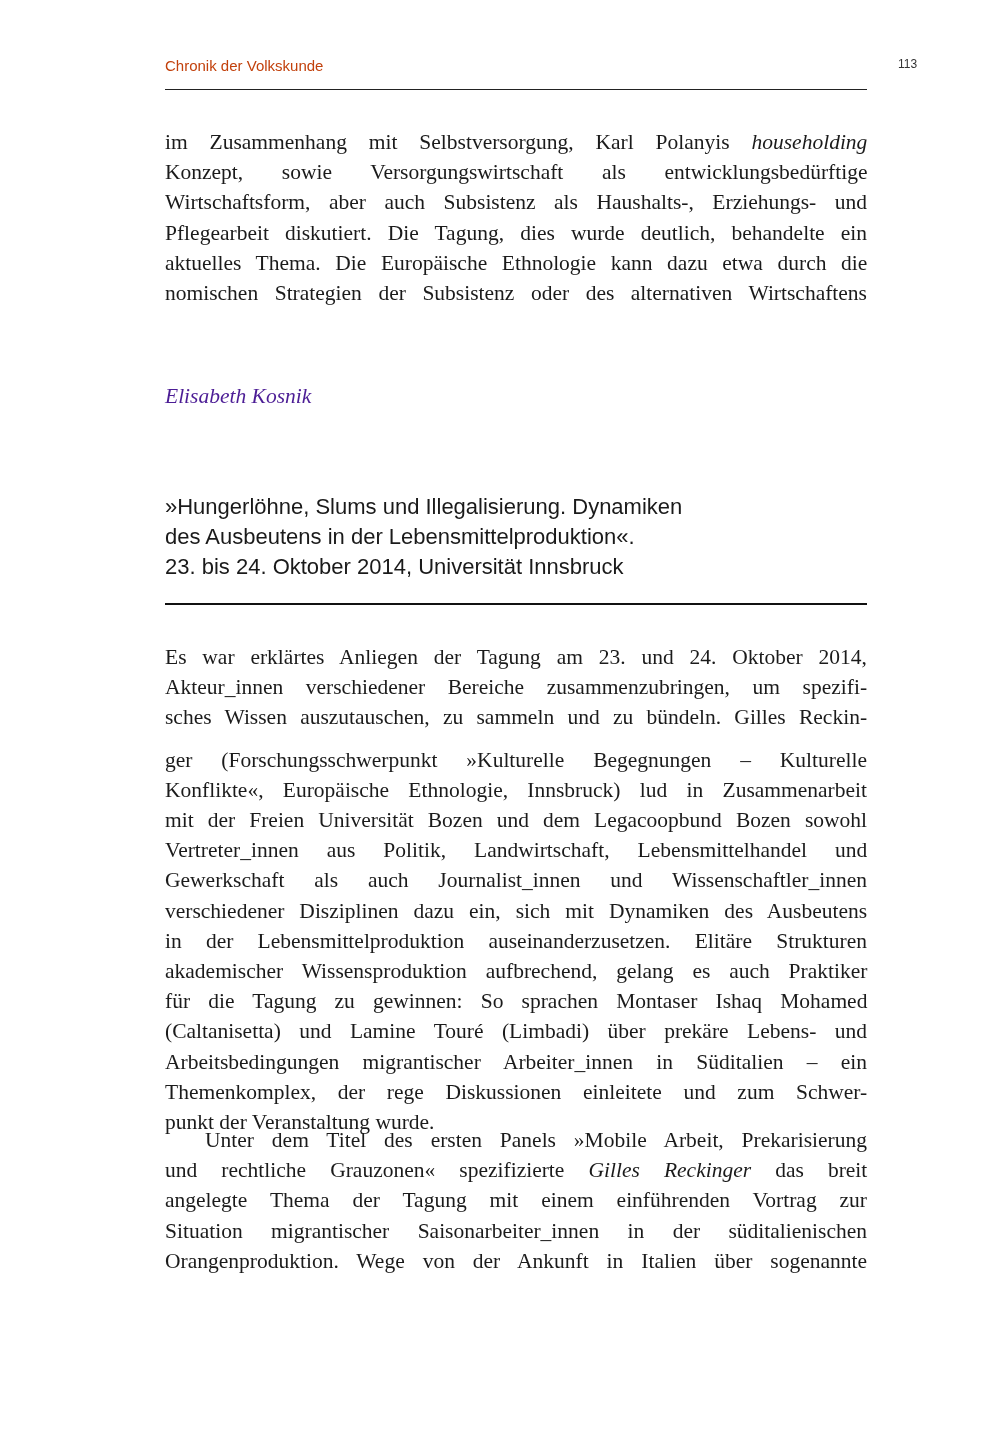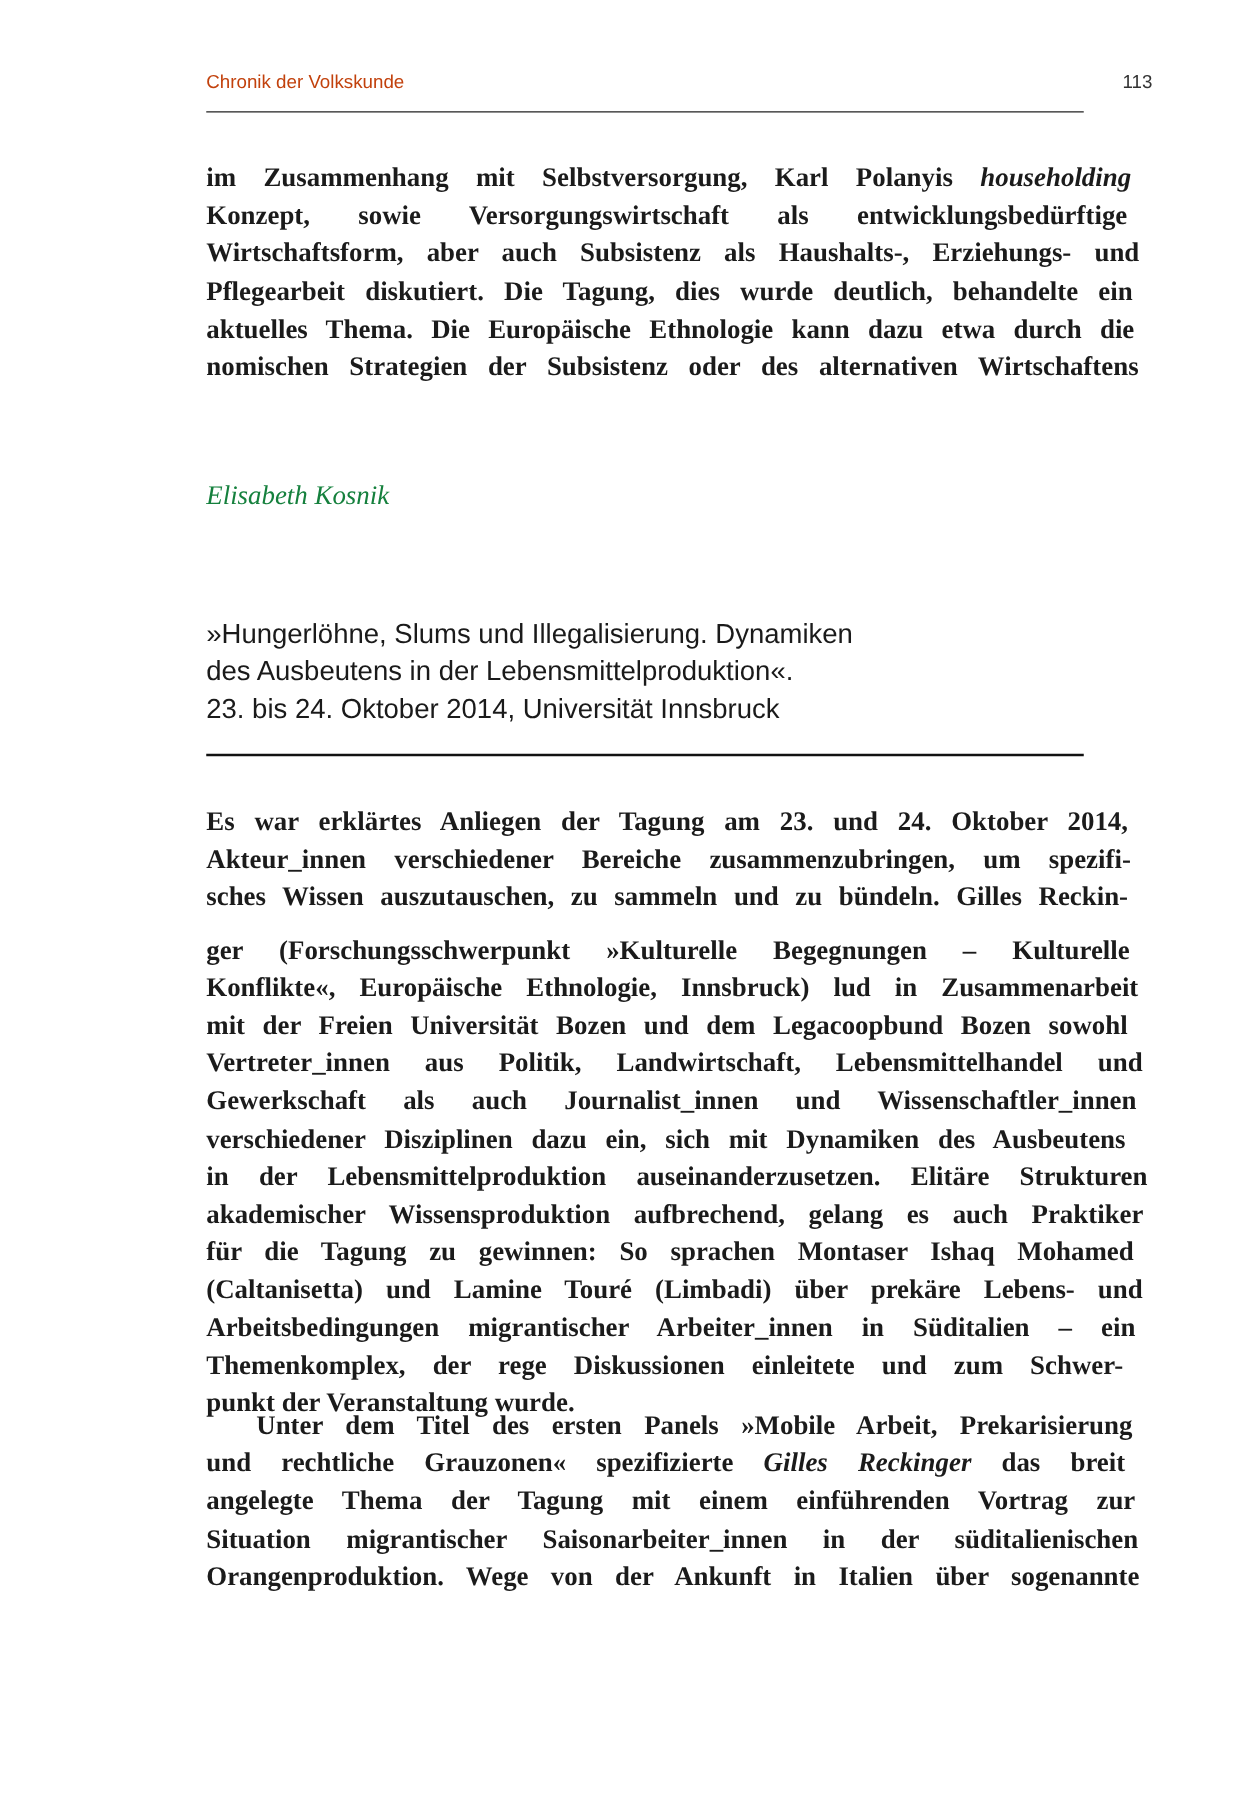--- a/index.html
+++ b/index.html
@@ -3,36 +3,36 @@
   <meta charset="utf-8">
   <style>
     html, body { margin: 0; padding: 0; background: #ffffff; }
     body { width: 1000px; height: 1446px; position: relative; overflow: hidden; color: #1a1a1a; }
     .running-head {
       position: absolute; left: 165px; top: 57px; width: 702px;
       font-family: "Liberation Sans", sans-serif; font-size: 15px; color: #c2410c;
     }
     .page-number {
       position: absolute; left: 898px; top: 57px;
-      font-family: "Liberation Sans", sans-serif; font-size: 15px; color: #333;
+      font-family: "Liberation Sans", sans-serif; font-size: 12px; color: #333;
     }
     .head-rule {
       position: absolute; left: 165px; top: 89px; width: 702px; height: 0;
       border-top: 1.3px solid #222;
     }
     .body-text {
       position: absolute; left: 165px; width: 702px;
       font-family: "Liberation Serif", serif; font-size: 21.5px; line-height: 30.2px;
       text-align: justify; hyphens: manual; color: #1b1b1b;
     }
-    .body-text .line { display: block; text-align: justify; text-align-last: justify; white-space: nowrap; font-weight: bold; }
+    .body-text .line { display: block; text-align: justify; text-align-last: justify; white-space: nowrap; }
     .body-text .line.last { text-align-last: left; }
     .signature {
       position: absolute; left: 165px; top: 384px;
-      font-family: "Liberation Serif", serif; font-style: italic; font-size: 21.5px; color: #15803d;
+      font-family: "Liberation Serif", serif; font-style: italic; font-size: 21.5px; color: #4c1d95;
     }
     .section-title {
       position: absolute; left: 165px; top: 492px; width: 702px;
       font-family: "Liberation Sans", sans-serif; font-size: 22px; line-height: 30px; color: #1a1a1a;
     }
     .section-title span { display: block; }
     .section-rule {
       position: absolute; left: 165px; top: 603px; width: 702px; height: 0;
       border-top: 2px solid #111;
     }

